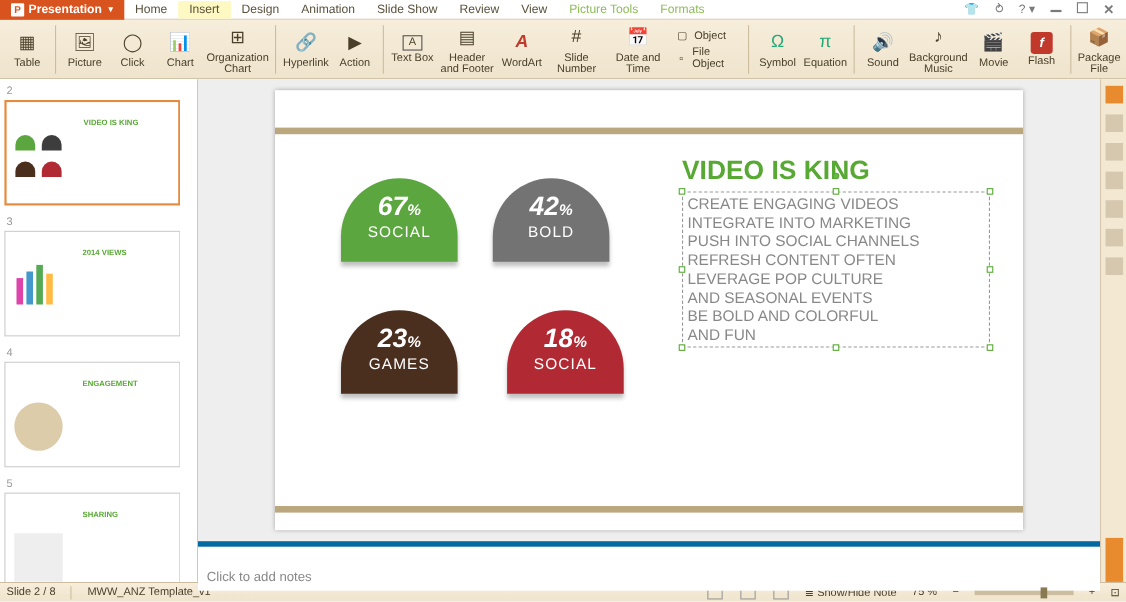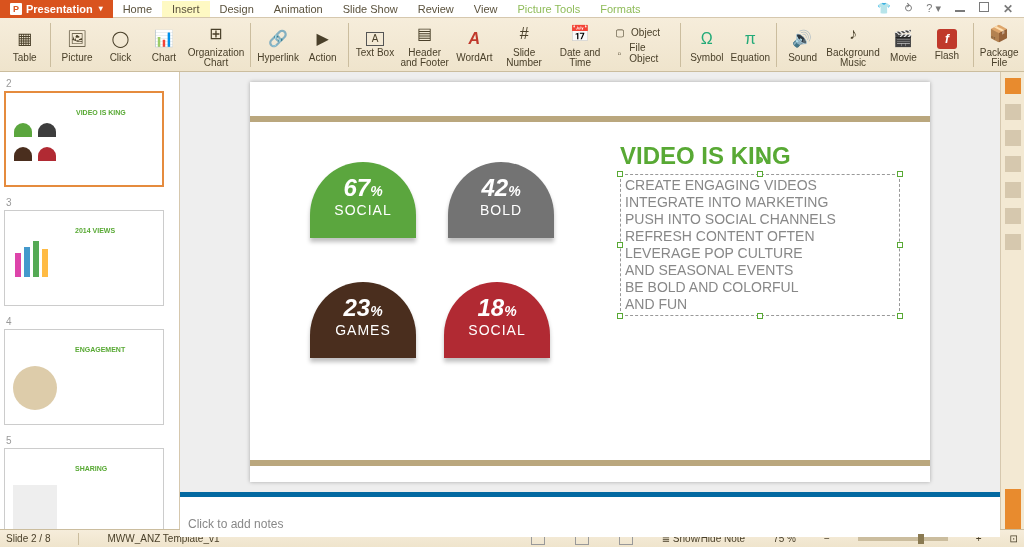--- a/index.html
+++ b/index.html
@@ -44,21 +44,21 @@
 .canvas-wrap { flex:1; display:flex; align-items:center; justify-content:center; padding:10px 30px; }
 .slide { width:680px; height:400px; background:#fff; box-shadow:0 0 4px rgba(0,0,0,.3); position:relative; }
 
 .sidepanel { width:24px; background:#f3e9d3; border-left:1px solid #d6c8ae; display:flex; flex-direction:column; align-items:center; padding-top:6px; gap:10px; }
 .sidepanel .sp { width:16px; height:16px; background:#d6c8ae; cursor:pointer; }
 .sidepanel .orange { background:#e88b2e; }
 
 .notes { height:26px; border-top:5px solid #0369a1; padding:20px 8px; color:#888; font-size:12px; background:#fff; }
 
 
-.status { height:18px; background:linear-gradient(#f6eddb,#efe4cc); border-top:1px solid #cbbd9e; display:flex; align-items:center; font-size:10px; color:#4a402a; padding:0 6px; gap:28px; }
+.status { height:18px; background:linear-gradient(#f6eddb,#efe4cc); border-top:1px solid #cbbd9e; display:flex; align-items:center; font-size:10px; color:#4a402a; padding:0 6px; gap:14px; }
 .status .spacer { flex:1; }
 .status .vbtn { width:14px; height:12px; border:1px solid #999; display:inline-block; margin:0 1px; cursor:pointer; }
 .zoom-slider { width:90px; height:4px; background:#cbbd9e; position:relative; }
 .zoom-slider .hnd { position:absolute; top:-3px; left:60px; width:6px; height:10px; background:#8a7a52; }
 
 
 .logo { position:absolute; top:6px; right:14px; border:1px solid #999; padding:2px 6px; font-size:11px; color:#555; }
 .logo b { color:#333; }
 .bar-top { position:absolute; top:34px; left:0; right:0; height:6px; background:#baa77e; }
 .bar-bot { position:absolute; bottom:16px; left:0; right:0; height:6px; background:#baa77e; }
@@ -69,21 +69,21 @@
 .h.ml{top:50%;left:-4px;margin-top:-3px}.h.mr{top:50%;right:-4px;margin-top:-3px}
 .h.bl{bottom:-4px;left:-4px}.h.bm{bottom:-4px;left:50%;margin-left:-3px}.h.br{bottom:-4px;right:-4px}
 .h.rot{top:-18px;left:50%;margin-left:-3px;border-radius:50%;background:#6b4}
 .bubble { position:absolute; width:106px; height:76px; border-radius:60px 60px 0 0; color:#fff; text-align:center; padding-top:12px; box-shadow:0 4px 4px rgba(0,0,0,.25); }
 .bubble .pct { font-size:24px; font-weight:bold;font-style:italic; }
 .bubble .pct small { font-size:14px; }
 .bubble .cat { font-size:14px; letter-spacing:1px; }
 .b1{top:80px;left:60px;background:#5ba63e}
 .b2{top:80px;left:198px;background:#737373}
 .b3{top:200px;left:60px;background:#4a2e1e}
-.b4{top:200px;left:194px;background:#b12a33}
+.b4{top:200px;left:211px;background:#b12a33}
 .thumb-mini-circle{width:18px;height:14px;border-radius:10px 10px 0 0;display:inline-block}
 </style>
 </head>
 <body>
 
 <div class="titlebar">
   <div class="app-badge">
     <span class="p">P</span>
     <span class="app-title">Presentation</span>
     <span class="app-drop">▾</span>

